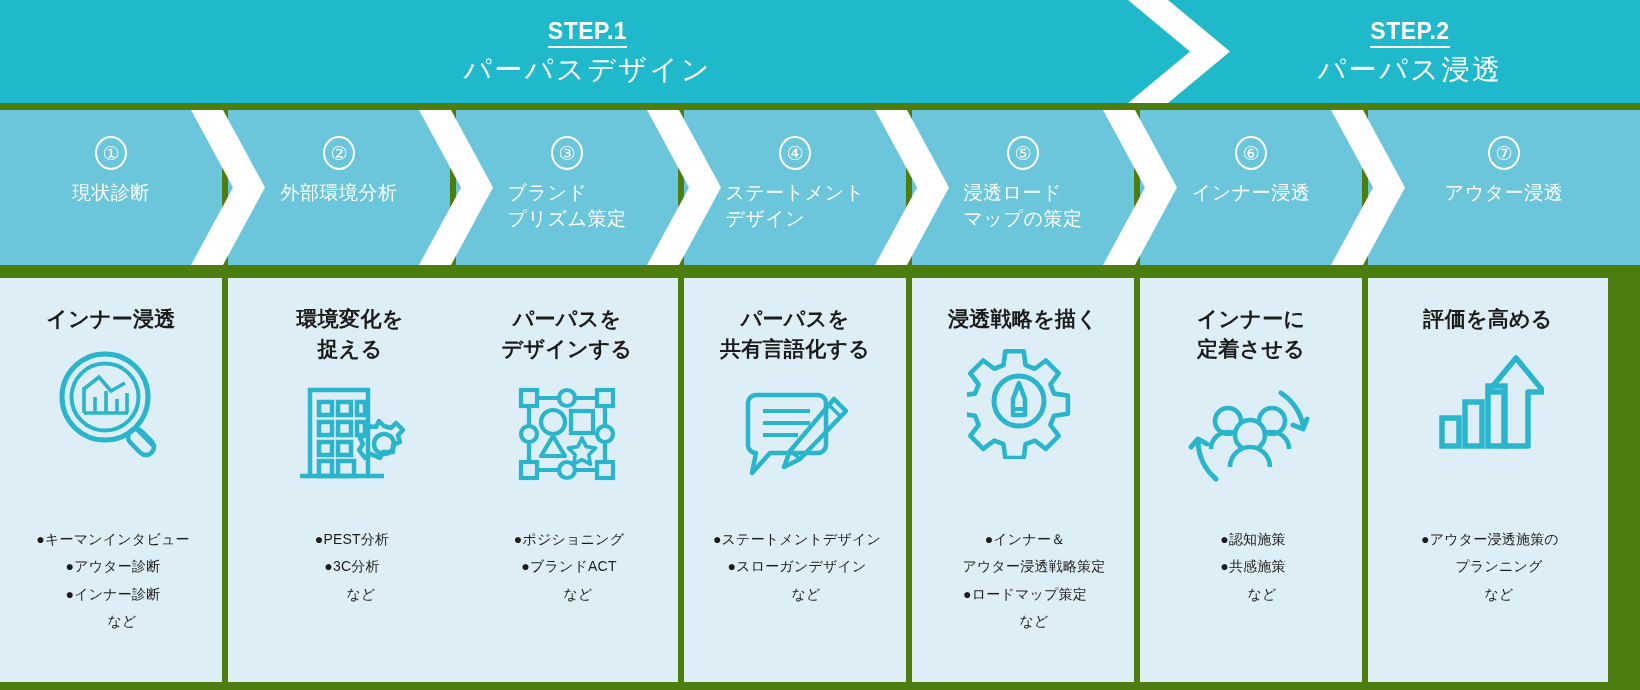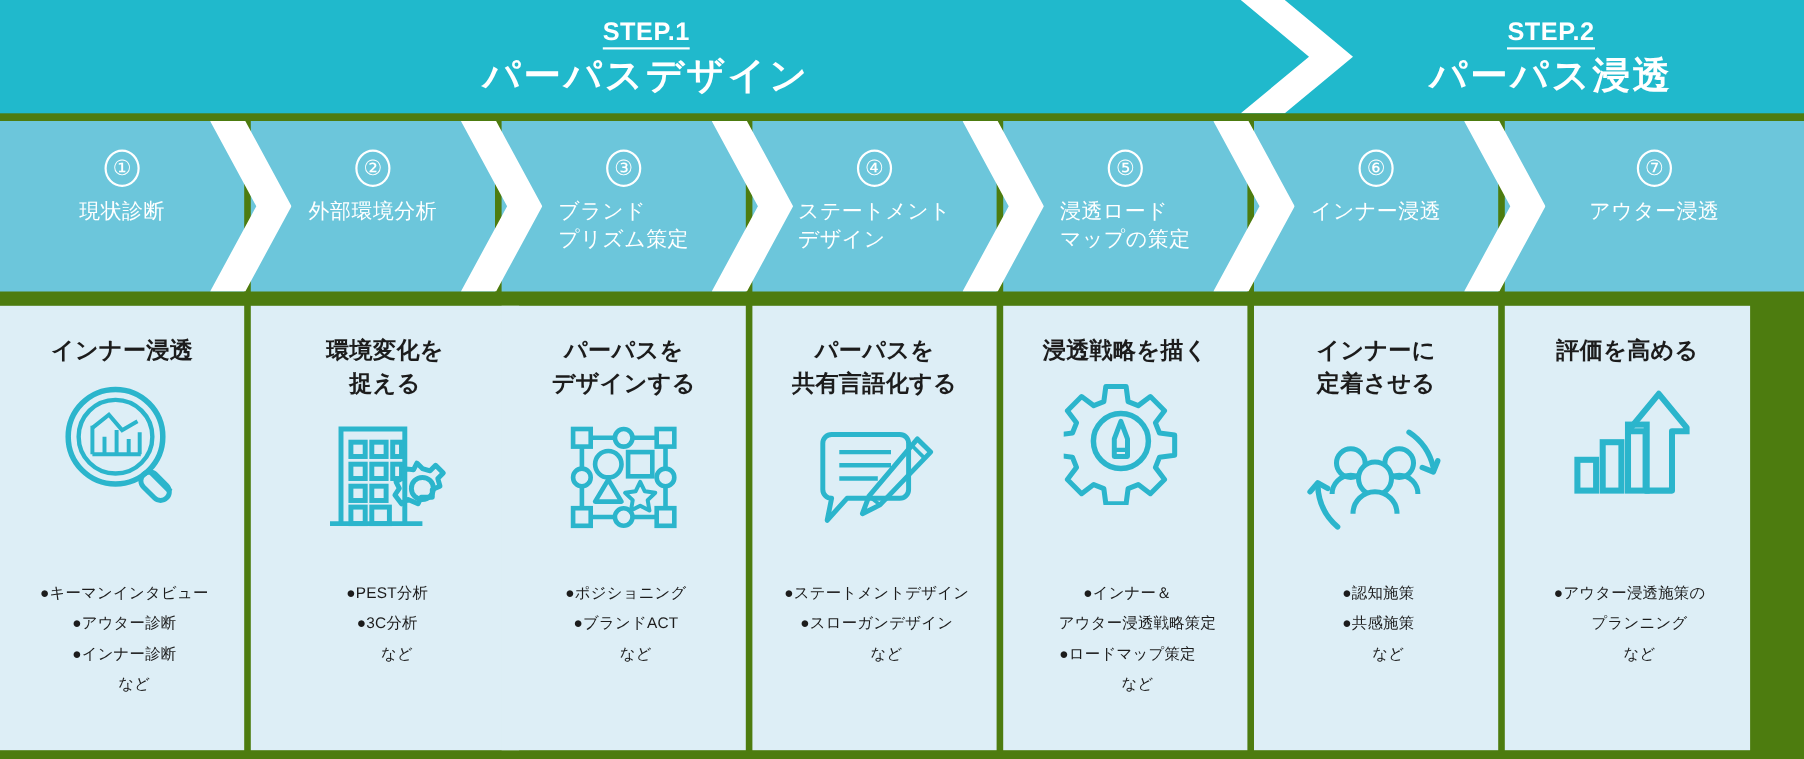--- a/index.html
+++ b/index.html
@@ -26,21 +26,21 @@
     display: flex; flex-direction: column; align-items: center; justify-content: center;
     color: #ffffff;
   }
   .step-half.a { left: 0; width: 1175px; }
   .step-half.b { left: 1180px; width: 460px; }
   .step-kicker {
     font-size: 23px; font-weight: 700; letter-spacing: .5px;
     border-bottom: 2.5px solid #ffffff; padding-bottom: 3px; line-height: 1.05;
   }
   .step-title {
-    font-size: 34px; font-weight: 700; letter-spacing: 2.5px;
+    font-size: 28px; font-weight: 400; letter-spacing: 2.5px;
     margin-top: 7px; line-height: 1.05; white-space: nowrap;
   }
 
   
   .steps-row {
     position: absolute; left: 0; top: 110px; width: 1640px; height: 155px;
   }
   .step-cell {
     position: absolute; top: 0; height: 155px;
     background: #6cc6db;
@@ -296,21 +296,21 @@
           <path d="M5 72 L12 64 L21 69" stroke-width="5" stroke-linecap="round" stroke-linejoin="round"></path>
         </svg>
       </div>
       <ul class="bullets">
         <li>●認知施策</li>
         <li>●共感施策</li>
         <li class="tail">など</li>
       </ul>
     </div>
 
-    <div class="col" style="left:1368px;width:223px;">
+    <div class="col" style="left:1368px;width:240px;">
       <div class="col-head">評価を高める</div>
       <div class="col-icon">
         <svg width="112" height="110" viewBox="0 0 112 110" fill="none" stroke="#2bb5cc" stroke-width="5.5">
           <rect x="10" y="70" width="17" height="28"></rect>
           <rect x="33" y="54" width="17" height="44"></rect>
           <rect x="56" y="38" width="17" height="60"></rect>
           <path d="M72 98 L72 44 L56 44 L84 10 L112 44 L96 44 L96 98 Z" stroke-linejoin="round"></path>
         </svg>
       </div>
       <ul class="bullets">

